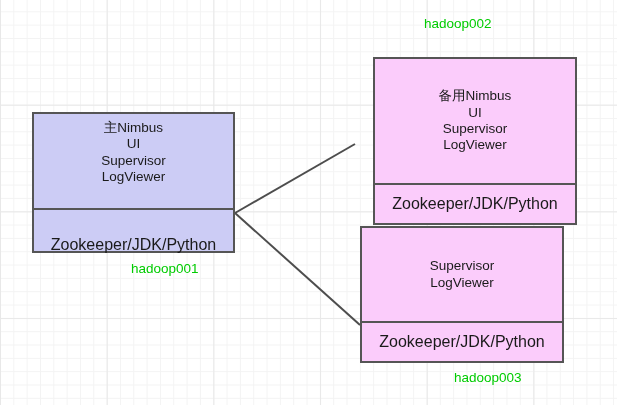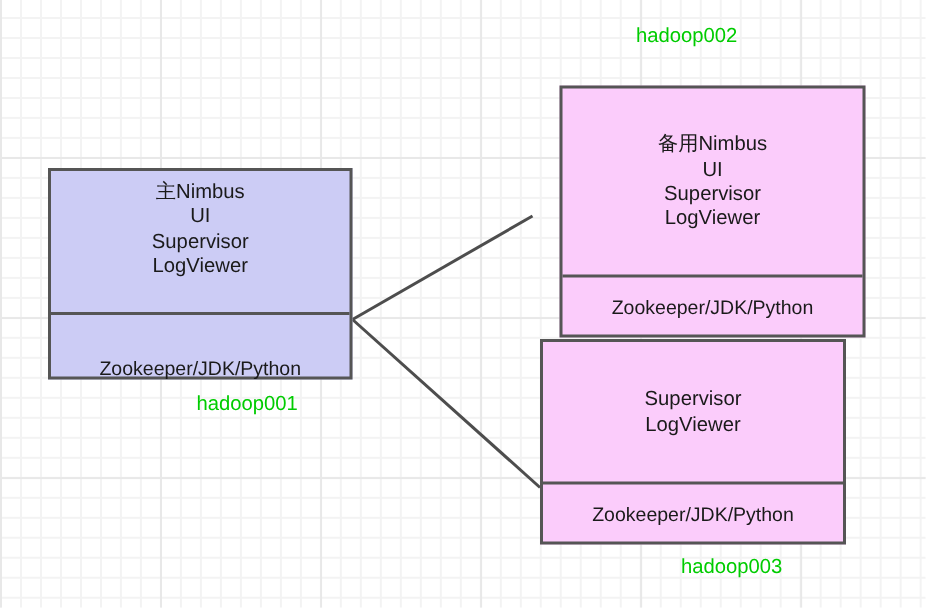--- a/index.html
+++ b/index.html
@@ -67,21 +67,21 @@
   }
   .node .divider {
     height: 0;
     border-top: 2px solid #555555;
   }
   .node .base {
     flex: 0 0 auto;
     display: flex;
     align-items: center;
     justify-content: center;
-    font-size: 13px;
+    font-size: 16px;
     white-space: nowrap;
     text-align: right;
   }
 
   .node-primary   { background-color: #ccccf5; }
   .node-secondary { background-color: #fbccfb; }
 
   
   #node-hadoop001 { left: 32px;  top: 112px; width: 203px; height: 141px; }
   #node-hadoop001 .base { height: 39px; }

